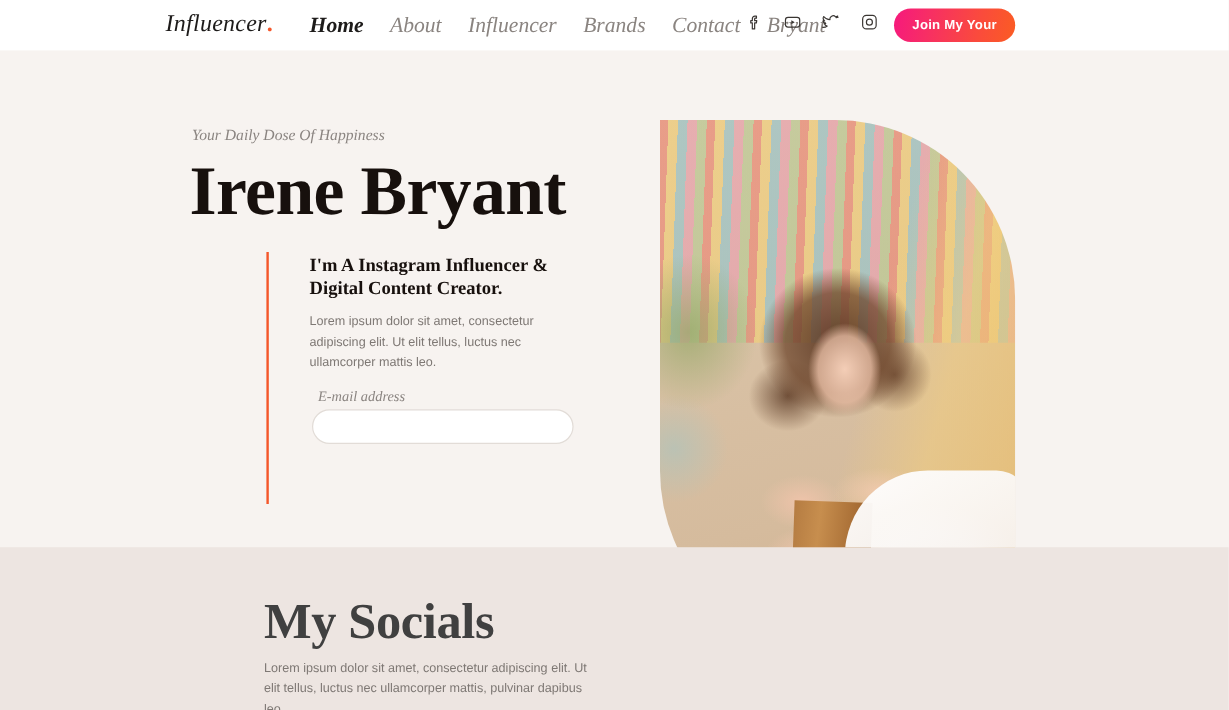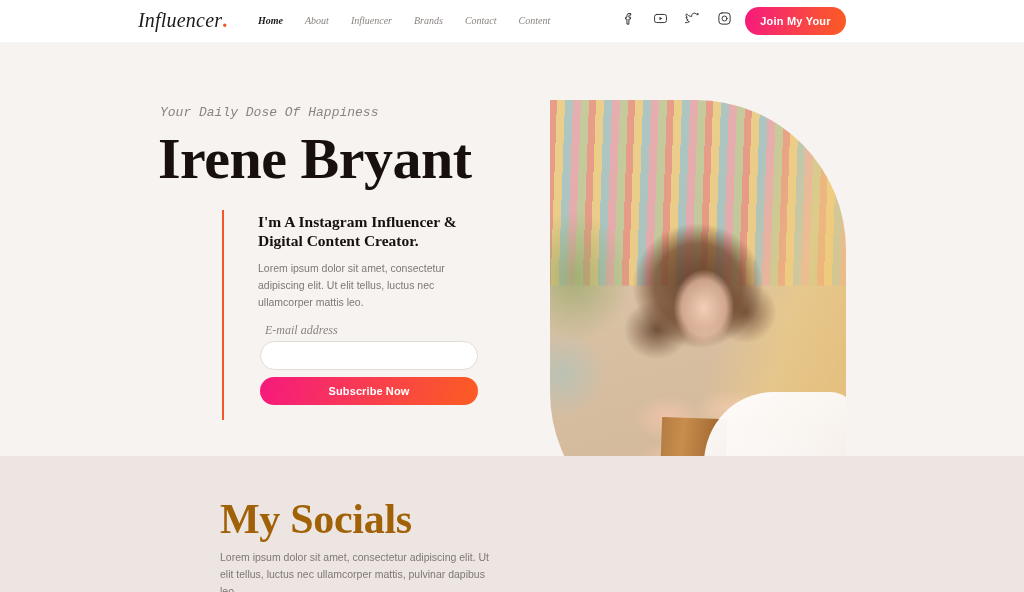--- a/index.html
+++ b/index.html
@@ -46,21 +46,21 @@
     position: absolute;
     left: 258px;
     top: 12px;
     display: flex;
     align-items: center;
     gap: 22px;
   }
   .nav-item {
     font-family: "Liberation Serif", serif;
     font-style: italic;
-    font-size: 10px;
+    font-size: 18px;
     color: #8a8480;
     white-space: nowrap;
     cursor: pointer;
     line-height: 18px;
   }
   .nav-item.active { color: #1d1b1a; font-weight: 700; }
 
   .socials-nav {
     position: absolute;
     left: 620px;
@@ -103,21 +103,21 @@
     width: 1024px;
     height: 414px;
     background: #f7f3f0;
     overflow: hidden;
   }
 
   .eyebrow {
     position: absolute;
     left: 160px;
     top: 63px;
-    font-family: Liberation Mono, monospace;
+    font-family: Liberation Serif, serif;
     font-style: italic;
     font-size: 13px;
     color: #8a8480;
     white-space: nowrap;
   }
 
   .hero-title {
     position: absolute;
     left: 158px;
     top: 82px;
@@ -295,21 +295,21 @@
     background: #ede5e1;
     z-index: 10;
   }
   .socials-title {
     position: absolute;
     left: 220px;
     top: 39px;
     font-family: "Liberation Serif", serif;
     font-size: 42px;
     line-height: 48px;
-    color: #a16207;
+    color: #404040;
     letter-spacing: -0.3px;
     white-space: nowrap;
   }
   .socials-body {
     position: absolute;
     left: 220px;
     top: 93px;
     width: 280px;
     font-size: 10.5px;
     line-height: 17px;
@@ -324,21 +324,21 @@
   <div class="logo">
     <span>Influencer</span><span class="logo-dot">.</span>
   </div>
 
   <nav class="nav">
     <a class="nav-item active">Home</a>
     <a class="nav-item">About</a>
     <a class="nav-item">Influencer</a>
     <a class="nav-item">Brands</a>
     <a class="nav-item">Contact</a>
-    <a class="nav-item">Content</a>
+    <a class="nav-item">Bryant</a>
   </nav>
 
   <div class="socials-nav">
     <span class="soc-icon">
       <svg width="15" height="15" viewBox="0 0 24 24" fill="none" stroke="currentColor" stroke-width="1.6" stroke-linecap="round" stroke-linejoin="round">
         <path d="M15 4h-2.2A3.3 3.3 0 0 0 9.5 7.3V10H7.4v3h2.1v8h3.1v-8h2.3l.5-3h-2.8V7.6c0-.6.4-1 1-1H15z"></path>
       </svg>
     </span>
     <span class="soc-icon">
       <svg width="15" height="15" viewBox="0 0 24 24" fill="none" stroke="currentColor" stroke-width="1.6" stroke-linecap="round" stroke-linejoin="round">
@@ -368,21 +368,20 @@
   <h1 class="hero-title">Irene Bryant</h1>
 
   <div class="accent-line"></div>
 
   <h2 class="hero-sub">I'm A Instagram Influencer &amp; Digital Content Creator.</h2>
   <p class="hero-body">Lorem ipsum dolor sit amet, consectetur adipiscing elit. Ut elit tellus, luctus nec ullamcorper mattis leo.</p>
 
   <label class="email-label">E-mail address</label>
   <input class="email-input" type="email" value="" placeholder="" style="">
 
-  <button class="subscribe-btn">Subscribe Now</button>
 
   <div class="portrait">
     <div class="portrait-img"></div>
     <div class="portrait-post"></div>
 
     <div class="portrait-blouse"></div>
   </div>
 </section>
 
 <section class="socials-section">

